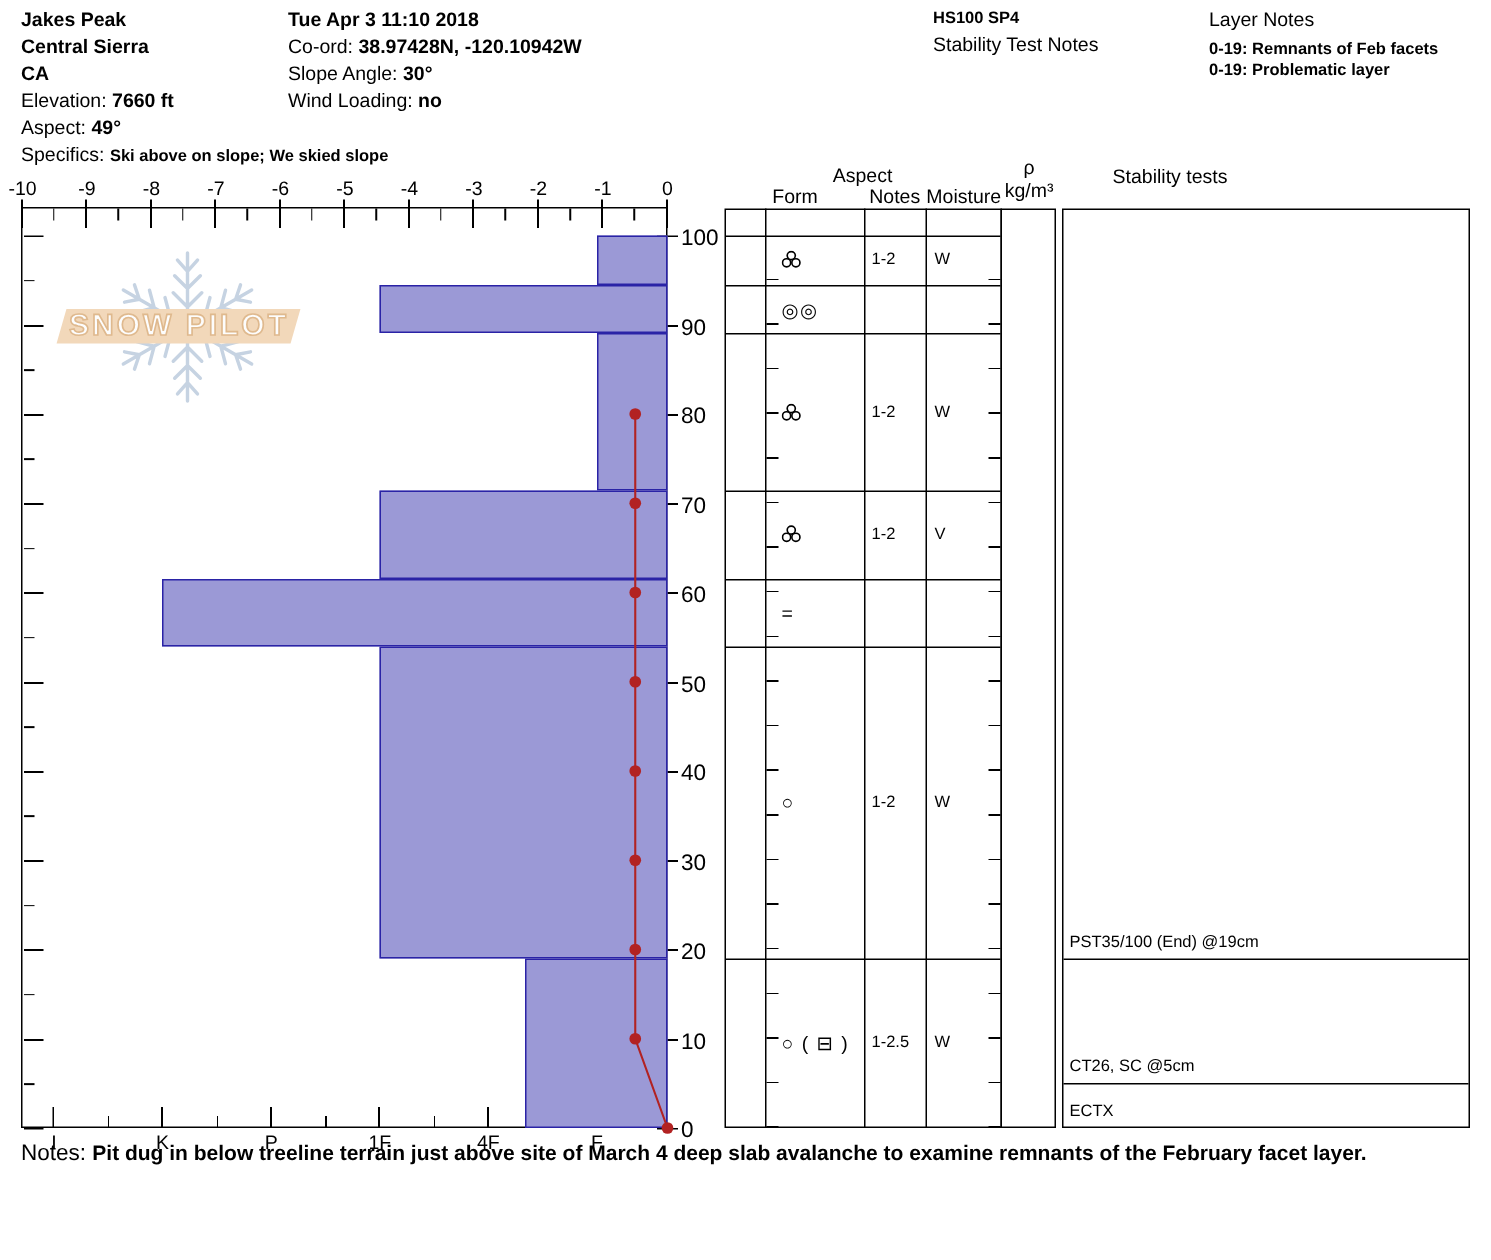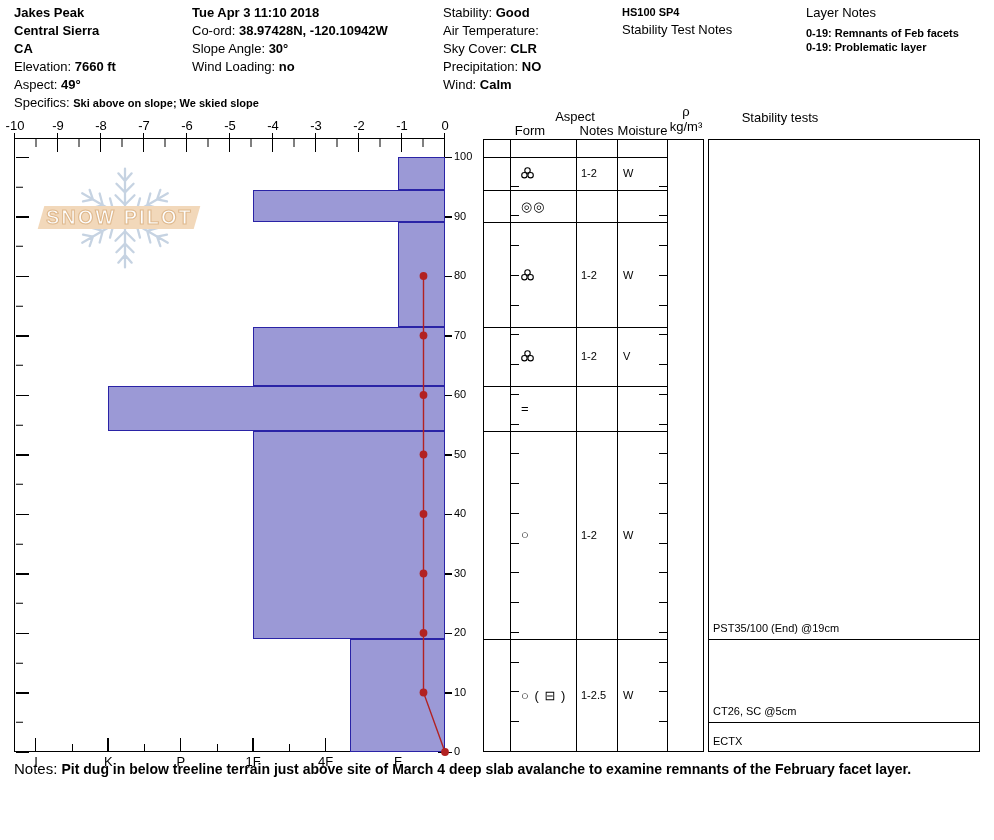--- a/index.html
+++ b/index.html
@@ -43,21 +43,21 @@
   .tbox{border:1px solid #000;box-sizing:border-box;background:transparent}
   #box1{left:483px;top:139px;width:185px;height:613px}
   #box2{left:667px;top:139px;width:37px;height:613px}
   #box3{left:708px;top:139px;width:272px;height:613px}
   .vline{width:1px;top:139px;height:613px;background:#000}
   #vl-form{left:510px}#vl-size{left:576px}#vl-moist{left:617px}
   
   .th{font-size:13px;text-align:center}
   
   .axlab{font-size:13px;text-align:center;width:34px}
-  .deplab{font-size:11px;text-align:right}
+  .deplab{font-size:15px;text-align:right}
   
   .layer-bar{position:absolute;box-sizing:border-box;border:1.3px solid #2a23a6;background:#9b99d6}
   .rowline{position:absolute;left:484px;width:183px;height:1px;background:#000}
   .stline{position:absolute;left:709px;width:270px;height:1px;background:#000}
   .cell{position:absolute;font-size:11px}
   .formcell{position:absolute;font-size:13px;letter-spacing:1px;display:flex;align-items:center;height:18px}
   .sttext{position:absolute;left:713px;font-size:11px;white-space:nowrap}
   
   #wm-banner{left:41px;top:206px;width:156px;height:23px;background:#f2d8ba;transform:skewX(-16deg);
              display:flex;align-items:center;justify-content:center}
@@ -82,27 +82,20 @@
     <div class="hline"><span>Specifics: </span><span class="smb">Ski above on slope; We skied slope</span></div>
   </div>
 
   <div class="abs" id="hcol2">
     <div class="hline b">Tue Apr 3 11:10 2018</div>
     <div class="hline"><span>Co-ord: </span><span class="b">38.97428N, -120.10942W</span></div>
     <div class="hline"><span>Slope Angle: </span><span class="b">30°</span></div>
     <div class="hline"><span>Wind Loading: </span><span class="b">no</span></div>
   </div>
 
-  <div class="abs" id="hcol3">
-    <div class="hline"><span>Stability: </span><span class="b">Good</span></div>
-    <div class="hline">Air Temperature:</div>
-    <div class="hline"><span>Sky Cover: </span><span class="b">CLR</span></div>
-    <div class="hline"><span>Precipitation: </span><span class="b">NO</span></div>
-    <div class="hline"><span>Wind: </span><span class="b">Calm</span></div>
-  </div>
 
   <div class="abs" id="hcol4">
     <div class="smb" style="line-height:17px">HS100 SP4</div>
     <div class="hline">Stability Test Notes</div>
   </div>
 
   <div class="abs" id="hcol5">
     <div class="hline">Layer Notes</div>
     <div class="smb" style="line-height:14px;margin-top:4px">0-19: Remnants of Feb facets</div>
     <div class="smb" style="line-height:14px">0-19: Problematic layer</div>

